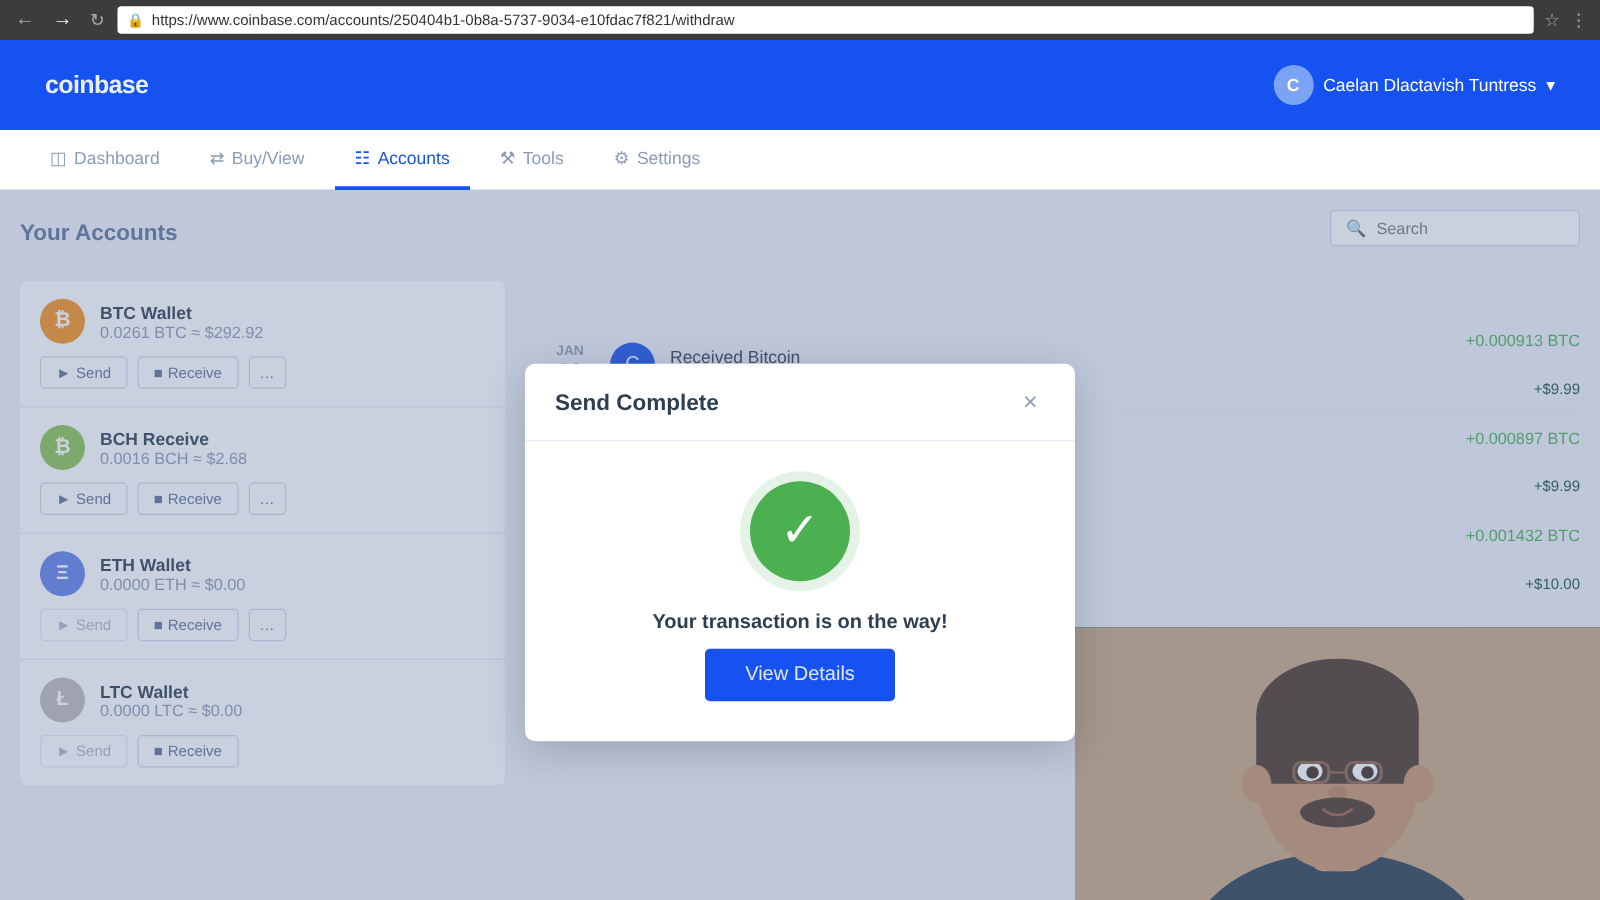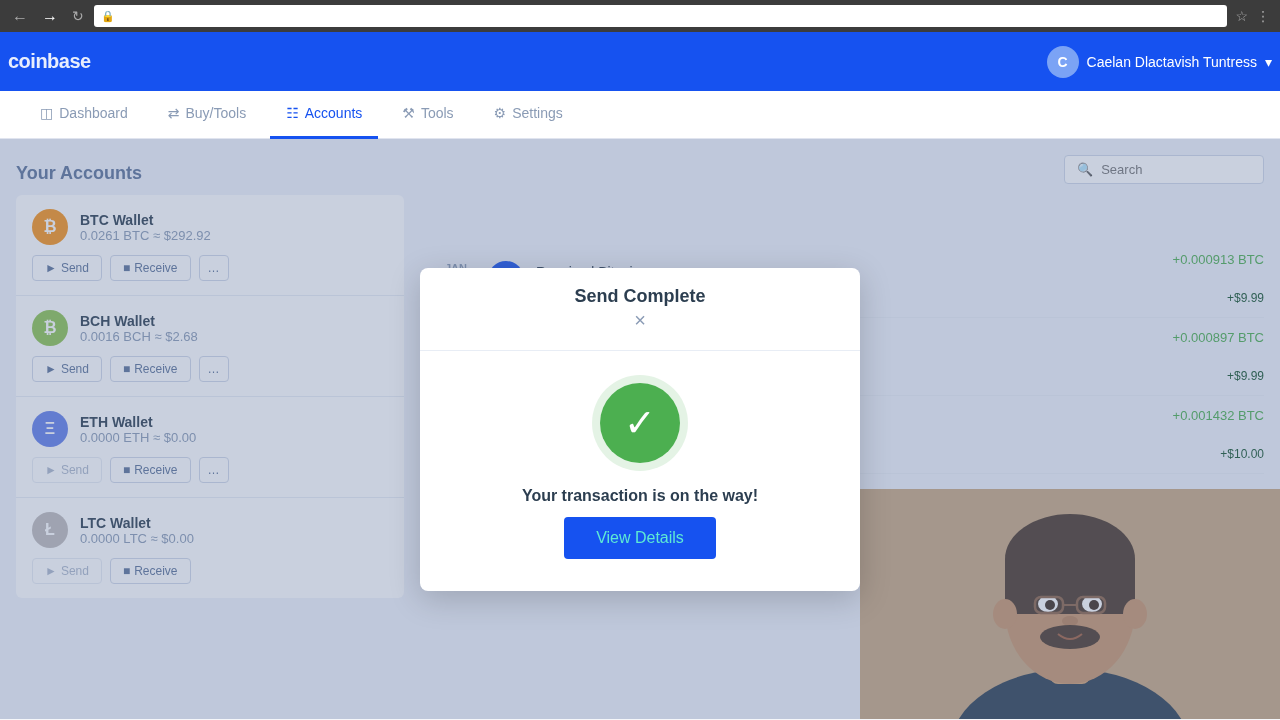--- a/index.html
+++ b/index.html
@@ -43,25 +43,25 @@
     }
     .browser-action-icon {
       color: #aaa;
       font-size: 14px;
       padding: 2px;
     }
 
     
     .app-header {
       background: #1652f0;
-      height: 59px;
+      height: 72px;
       display: flex;
       align-items: center;
       justify-content: space-between;
-      padding: 0 8px;
+      padding: 0 36px;
     }
     .app-logo {
       color: #fff;
       font-size: 20px;
       font-weight: 600;
       letter-spacing: -0.5px;
     }
     .app-logo span { opacity: 0.9; }
     .app-user {
       display: flex;
@@ -124,21 +124,21 @@
     
     .left-panel {
       width: 420px;
       padding: 24px 16px;
       overflow-y: auto;
     }
     .section-title {
       font-size: 18px;
       font-weight: 600;
       color: #5b7299;
-      margin-bottom: 11px;
+      margin-bottom: 28px;
     }
 
     
     .wallet-list {
       background: #fff;
       border-radius: 6px;
       overflow: hidden;
     }
     .wallet-item {
       padding: 14px 16px;
@@ -313,21 +313,20 @@
       padding: 0;
       box-shadow: 0 8px 32px rgba(0,0,0,0.18);
       position: relative;
     }
     .modal-header {
       display: flex;
       align-items: center;
       justify-content: space-between;
       padding: 18px 24px 16px;
       border-bottom: 1px solid #e8edf5;
-      flex-direction: column;
     }
     .modal-title {
       font-size: 18px;
       font-weight: 600;
       color: #2c3e50;
     }
     .modal-close {
       background: none;
       border: none;
       font-size: 20px;
@@ -362,21 +361,21 @@
       color: #2c3e50;
       margin-bottom: 12px;
     }
     .modal-sub-text {
       font-size: 14px;
       color: #5b7299;
       margin-bottom: 28px;
     }
     .view-details-btn {
       background: #1652f0;
-      color: #5eead4;
+      color: #e5e5e5;
       border: none;
       border-radius: 4px;
       padding: 12px 32px;
       font-size: 16px;
       font-weight: 500;
       cursor: pointer;
       display: inline-block;
     }
 
     
@@ -405,20 +404,21 @@
   </style>
 </head>
 <body>
 
 <div class="browser-chrome">
   <span class="browser-nav-btn">←</span>
   <span class="browser-nav-btn active">→</span>
   <span class="browser-reload">↻</span>
   <div class="browser-address-bar">
     <span class="lock-icon">🔒</span>
+    <span class="url-text">https://www.coinbase.com/accounts/250404b1-0b8a-5737-9034-e10fdac7f821/withdraw</span>
   </div>
   <div class="browser-actions">
     <span class="browser-action-icon">☆</span>
     <span class="browser-action-icon">⋮</span>
   </div>
 </div>
 
 <div class="app-header">
   <div class="app-logo">
     <span>coinbase</span>
@@ -432,21 +432,21 @@
   </div>
 </div>
 
 <div class="app-nav">
   <a class="nav-item">
     <span>◫</span>
     <span>Dashboard</span>
   </a>
   <a class="nav-item">
     <span>⇄</span>
-    <span>Buy/Tools</span>
+    <span>Buy/View</span>
   </a>
   <a class="nav-item active">
     <span>☷</span>
     <span>Accounts</span>
   </a>
   <a class="nav-item">
     <span>⚒</span>
     <span>Tools</span>
   </a>
   <a class="nav-item">
@@ -479,21 +479,21 @@
             <span>Receive</span>
           </button>
           <button class="more-btn">…</button>
         </div>
       </div>
 
       <div class="wallet-item">
         <div class="wallet-header">
           <div class="wallet-icon bch-icon">₿</div>
           <div>
-            <div class="wallet-name">BCH Wallet</div>
+            <div class="wallet-name">BCH Receive</div>
             <div class="wallet-balance">0.0016 BCH ≈ $2.68</div>
           </div>
         </div>
         <div class="wallet-actions">
           <button class="action-btn">
             <span>►</span>
             <span>Send</span>
           </button>
           <button class="action-btn">
             <span>■</span>

